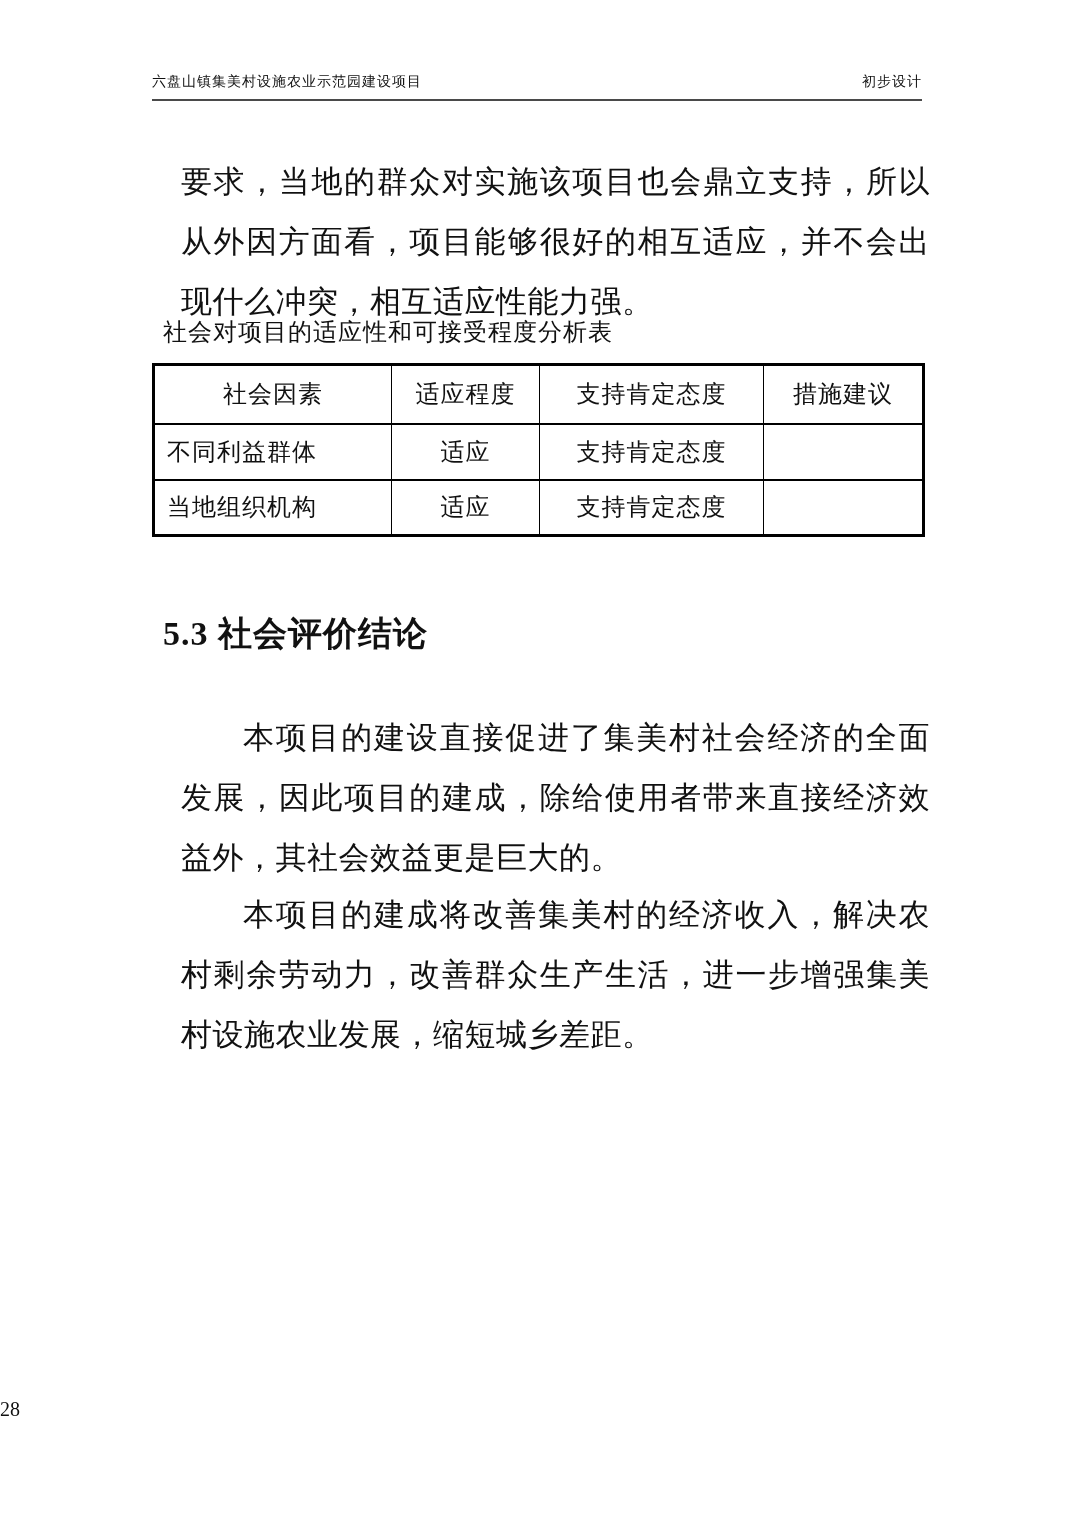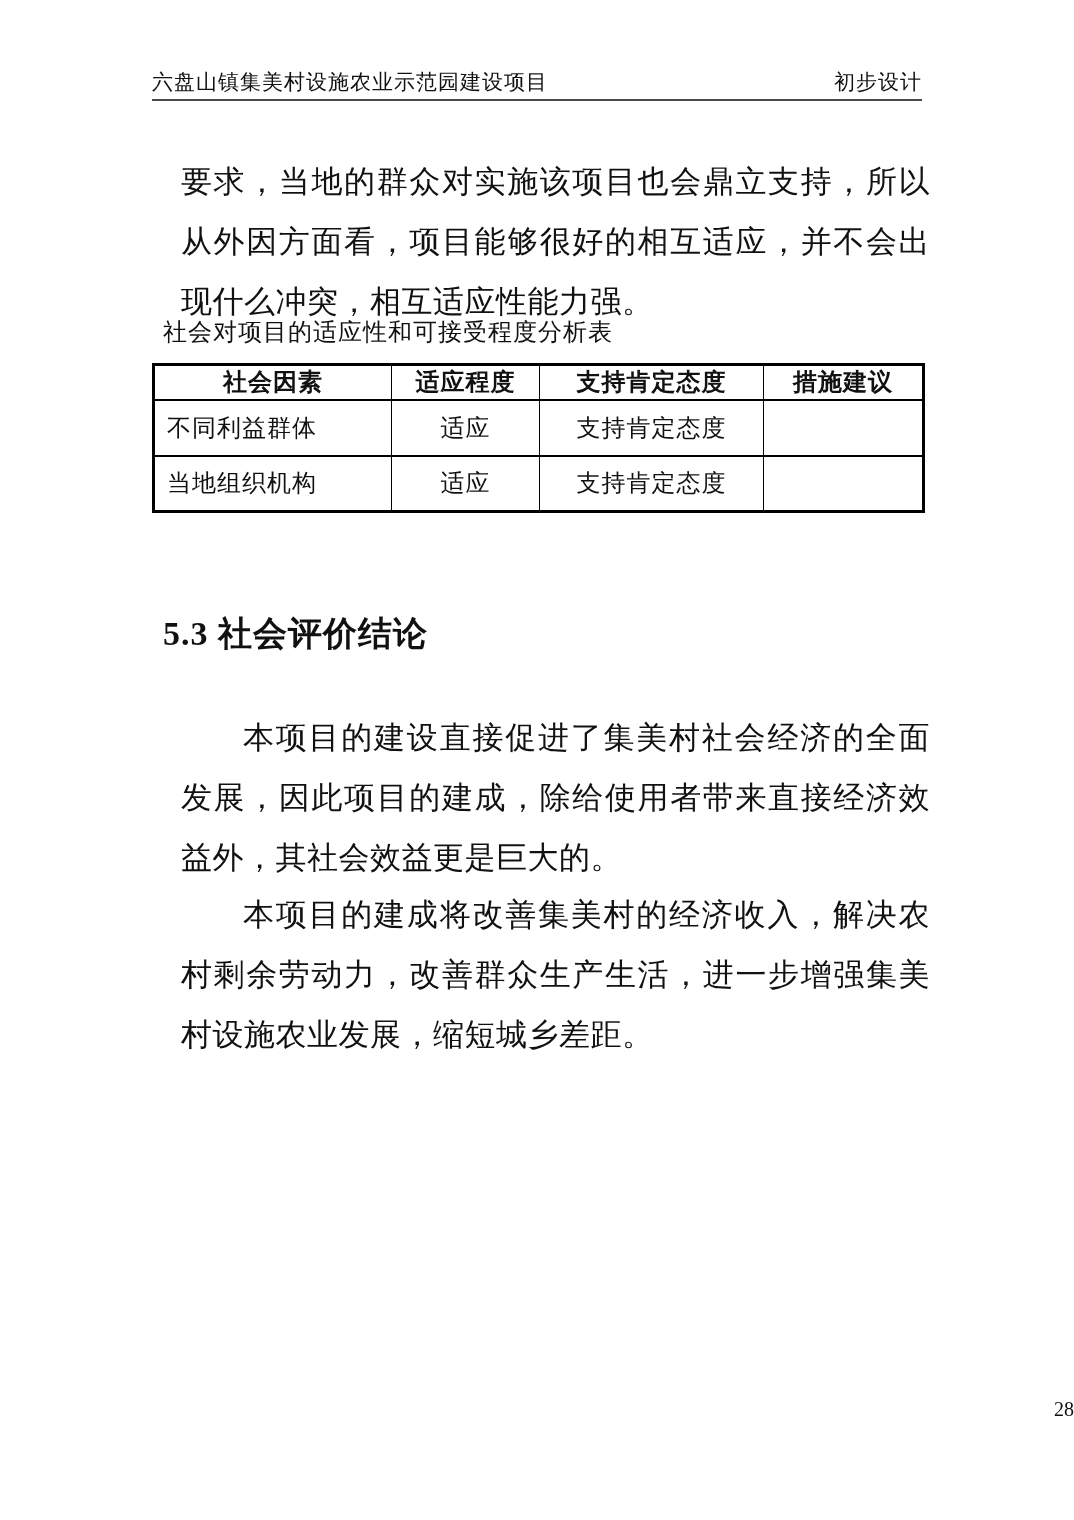--- a/index.html
+++ b/index.html
@@ -17,21 +17,21 @@
     overflow: hidden;
   }
   .header {
     position: absolute;
     left: 152px;
     top: 70px;
     width: 770px;
     display: flex;
     justify-content: space-between;
     align-items: center;
-    font-size: 21px;
+    font-size: 14px;
     line-height: 24px;
     padding-bottom: 5px;
     border-bottom: 2px solid #4a4a4a;
     letter-spacing: 1px;
   }
   .body-par {
     position: absolute;
     left: 163px;
     width: 749px;
     margin: 18px;
@@ -69,42 +69,42 @@
     text-align: center;
     vertical-align: middle;
     letter-spacing: 1px;
     overflow: hidden;
     white-space: nowrap;
   }
   table.analysis tr {
     border-top: 2px solid #000000;
     border-bottom: 2px solid #000000;
   }
-  table.analysis tr.head-row { height: 35px; font-weight: bold; }
+  table.analysis tr.head-row { height: 59px; }
   table.analysis tr.data-row { height: 56px; }
   table.analysis tr.data-row td.first {
     text-align: left;
     padding-left: 12px;
   }
   h2.section-heading {
     position: absolute;
     left: 163px;
     top: 610px;
     margin: 0;
     font-size: 34px;
     line-height: 48px;
     font-weight: bold;
     letter-spacing: 1px;
   }
   .page-number {
     position: absolute;
     left: 0;
     top: 1398px;
     width: 1074px;
-    text-align: right;
+    text-align: left;
     font-size: 20px;
   }
 </style>
 </head>
 <body>
 
 <div class="page">
 
   <div class="header">
     <span>六盘山镇集美村设施农业示范园建设项目</span>

